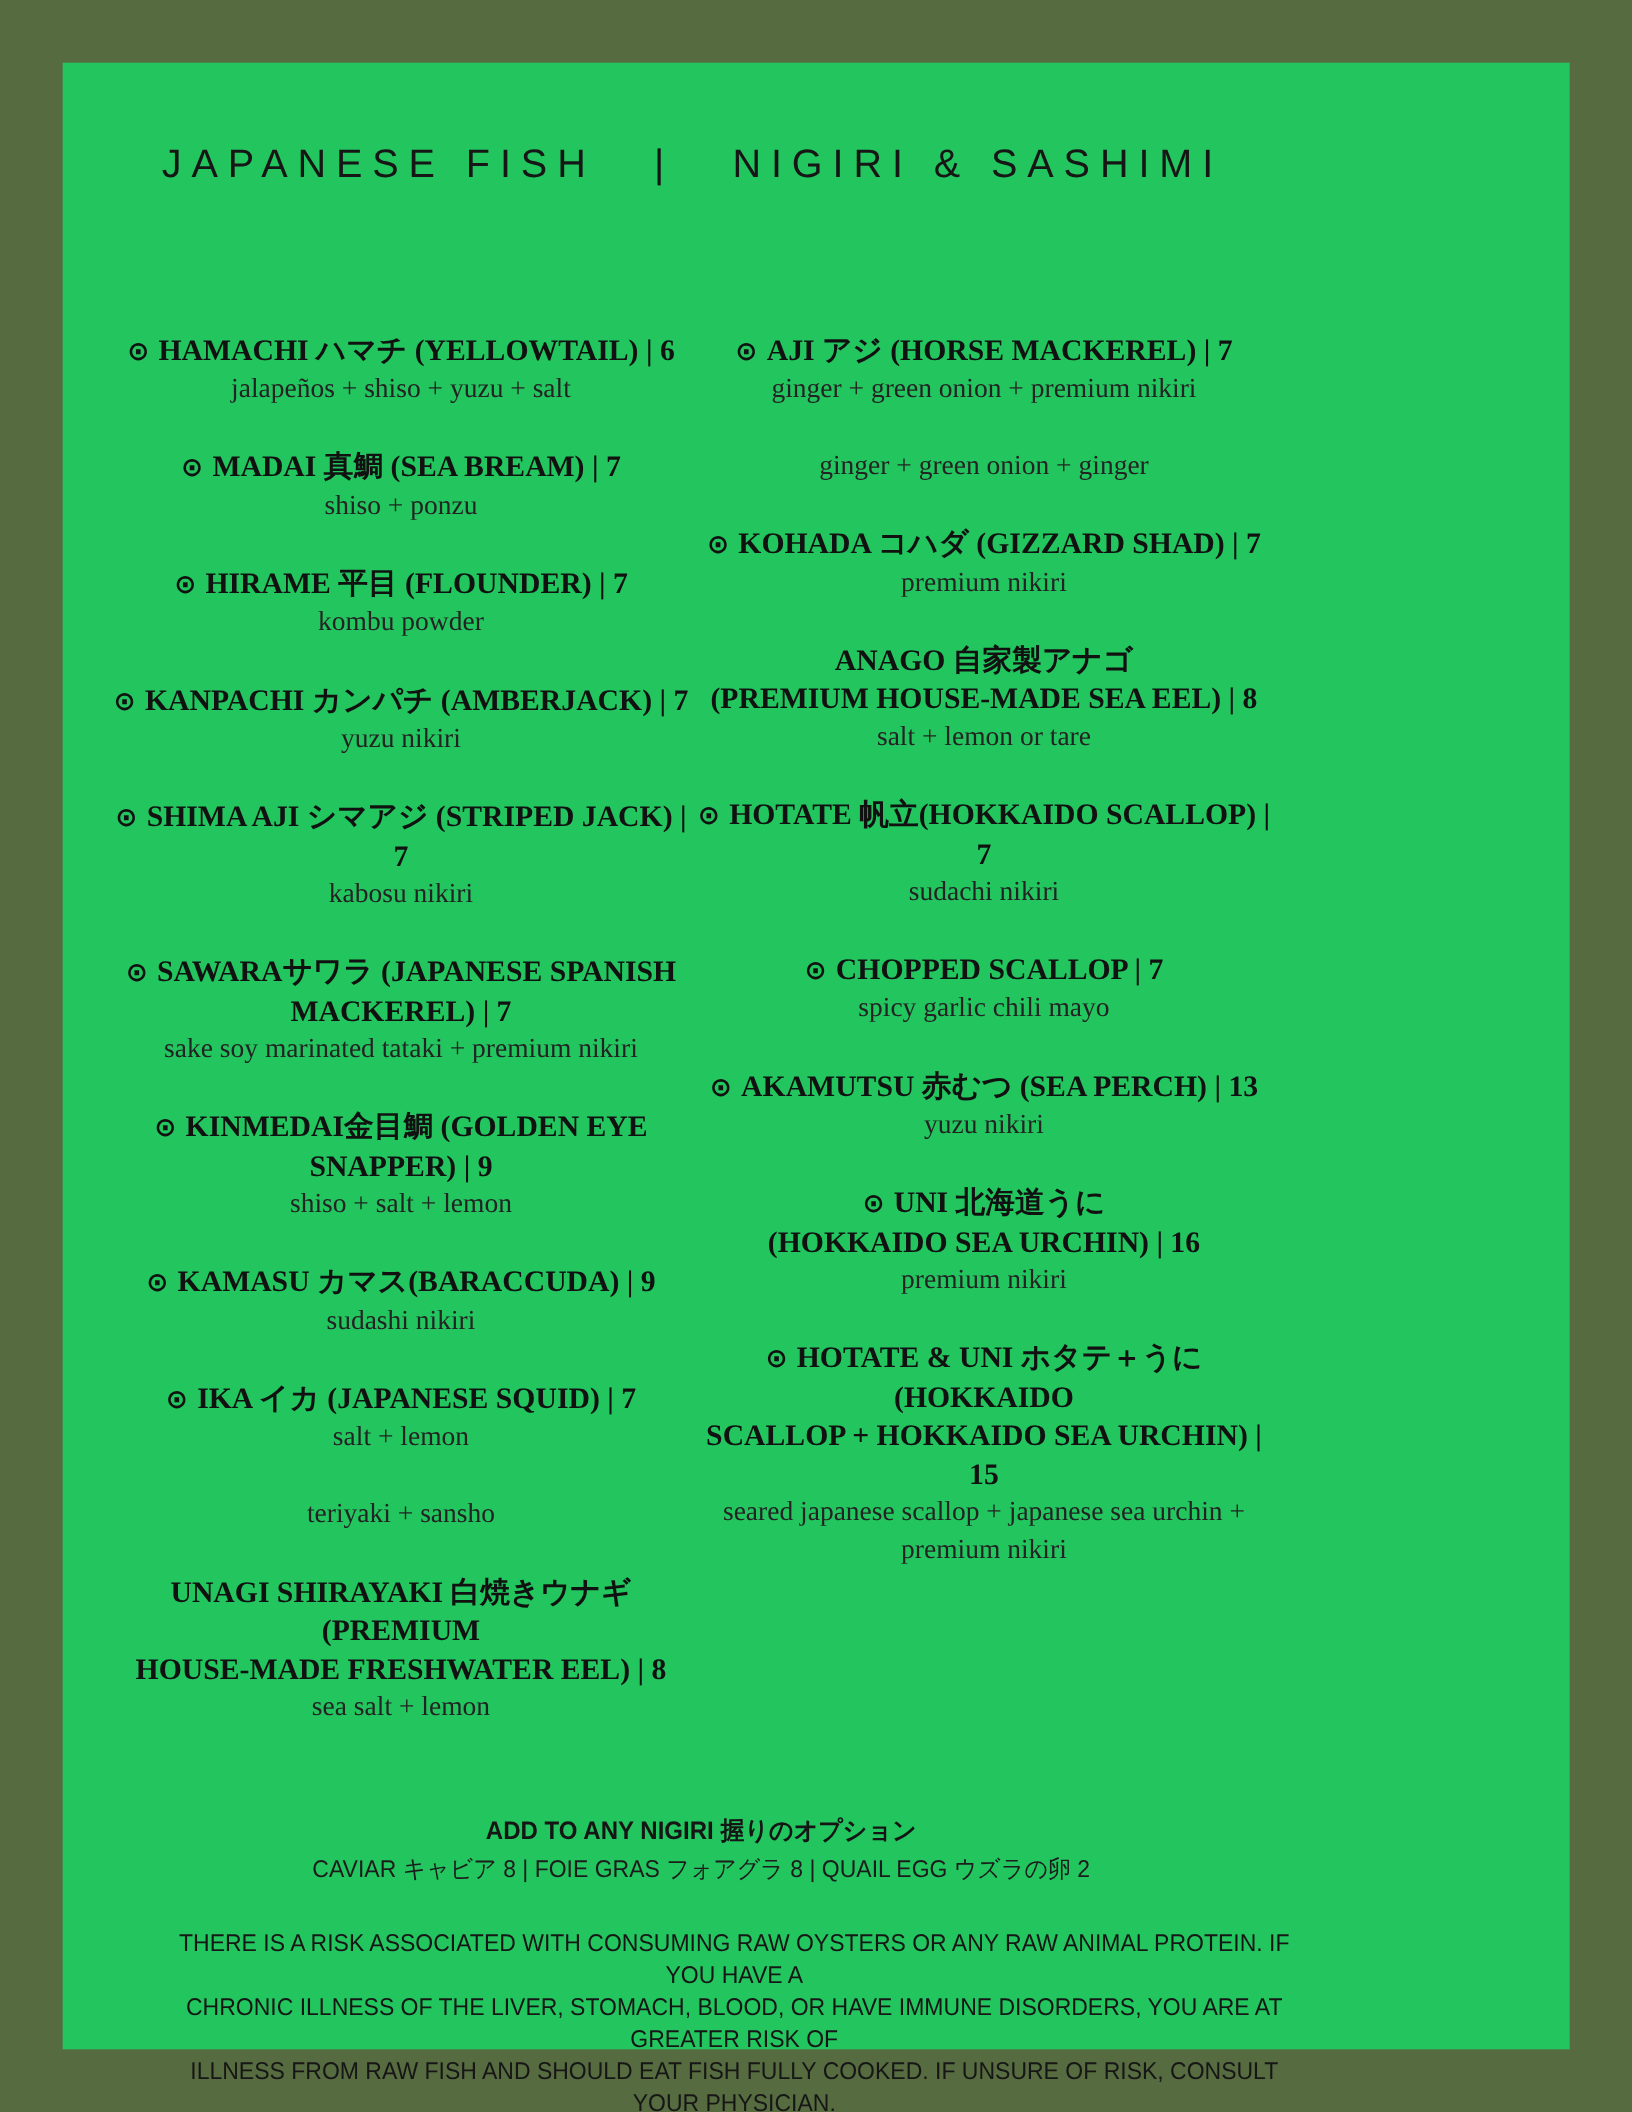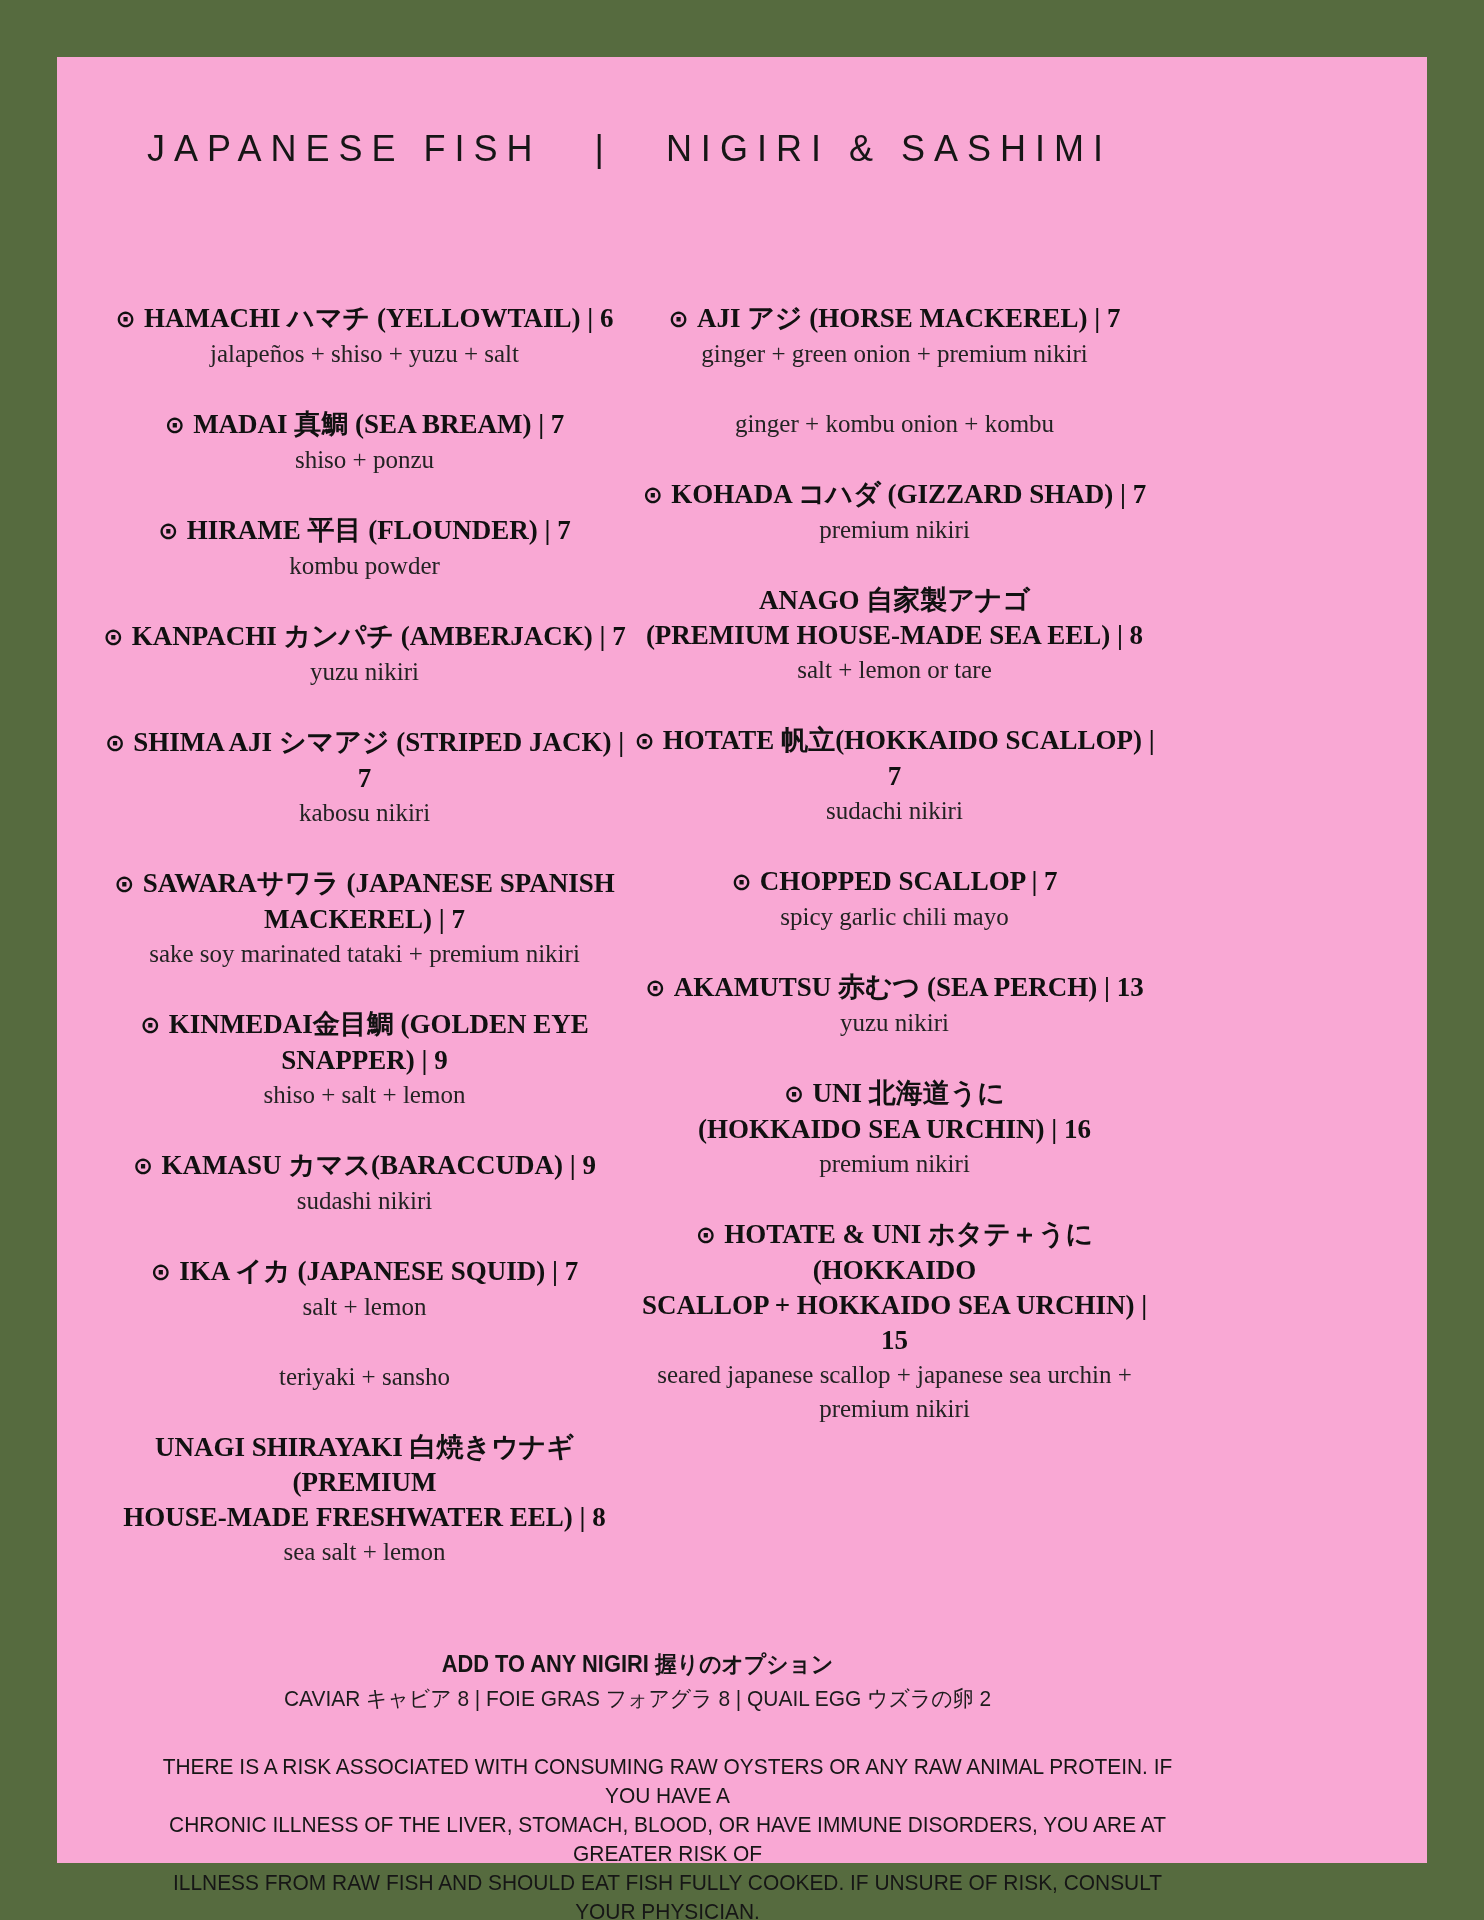--- a/index.html
+++ b/index.html
@@ -14,21 +14,21 @@
     overflow: hidden;
     font-family: "Liberation Sans", sans-serif;
     color: #1A1A1A;
   }
   .page {
     position: absolute;
     left: 57px;
     top: 57px;
     right: 57px;
     bottom: 57px;
-    background: #f9a8d4;
+    background: #22c55e;
   }
   .content {
     padding-right: 225px; 
   }
   .menu-title {
     margin: 0;
     padding-top: 68px;
     text-align: center;
     font-family: "Liberation Sans", sans-serif;
     font-weight: 300;
@@ -172,21 +172,21 @@
 HOUSE-MADE FRESHWATER EEL) | 8</div>
             <div class="item-desc">sea salt + lemon</div>
           </div>
         </div>
       <div class="col" id="col-right">
           <div class="menu-item">
             <div class="item-name"><span class="raw-mark">⊙ </span>AJI アジ (HORSE MACKEREL) | 7</div>
             <div class="item-desc">ginger + green onion + premium nikiri</div>
           </div>
           <div class="menu-item">
-            <div class="item-desc">ginger + kombu onion + kombu</div>
+            <div class="item-desc">ginger + green onion + ginger</div>
           </div>
           <div class="menu-item">
             <div class="item-name"><span class="raw-mark">⊙ </span>KOHADA コハダ (GIZZARD SHAD) | 7</div>
             <div class="item-desc">premium nikiri</div>
           </div>
           <div class="menu-item">
             <div class="item-name">ANAGO 自家製アナゴ
 (PREMIUM HOUSE-MADE SEA EEL) | 8</div>
             <div class="item-desc">salt + lemon or tare</div>
           </div>

